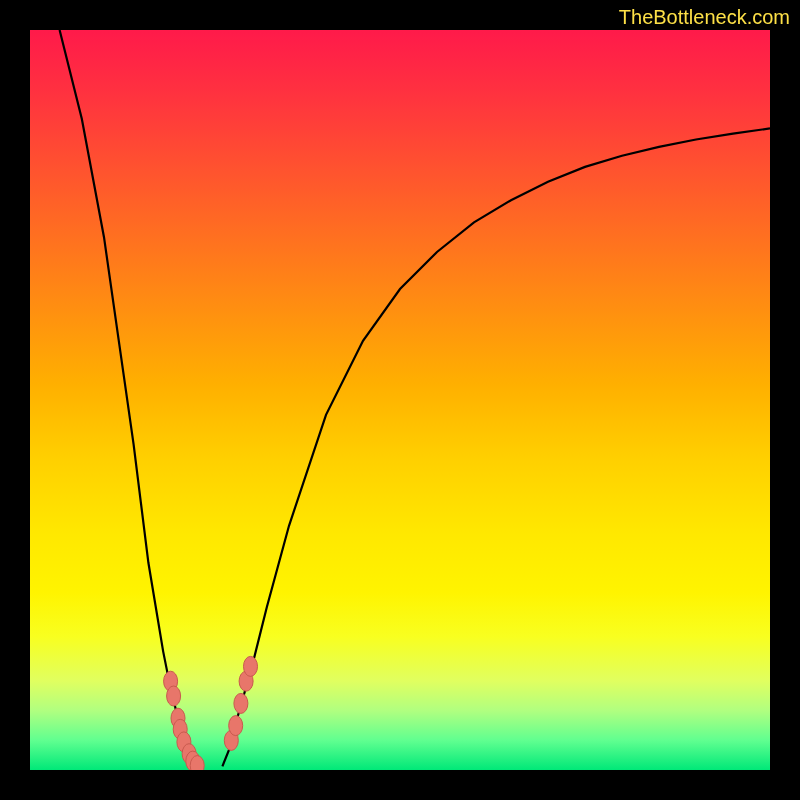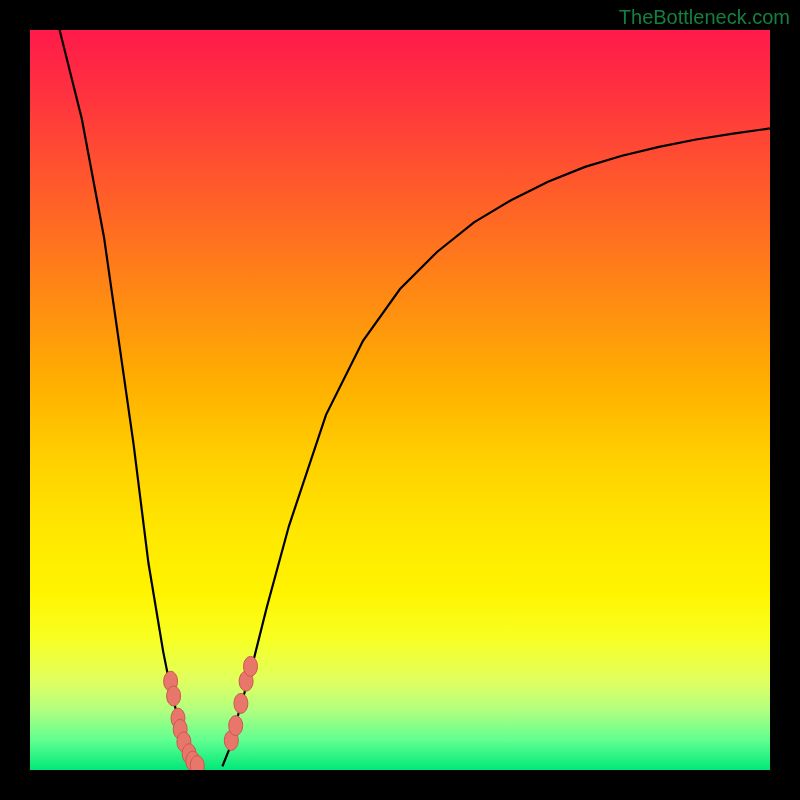--- a/index.html
+++ b/index.html
@@ -31,21 +31,21 @@
       #e0ff60 88%,
       #b0ff80 92%,
       #60ff90 96%,
       #00e878 100%
     );
   }
   .watermark {
     position: absolute;
     top: 6px;
     right: 10px;
-    color: #15803d;
+    color: #fde047;
     font-size: 20px;
     font-weight: 500;
     z-index: 10;
   }
   svg.curves {
     position: absolute;
     left: 30px;
     top: 30px;
     width: 740px;
     height: 740px;

